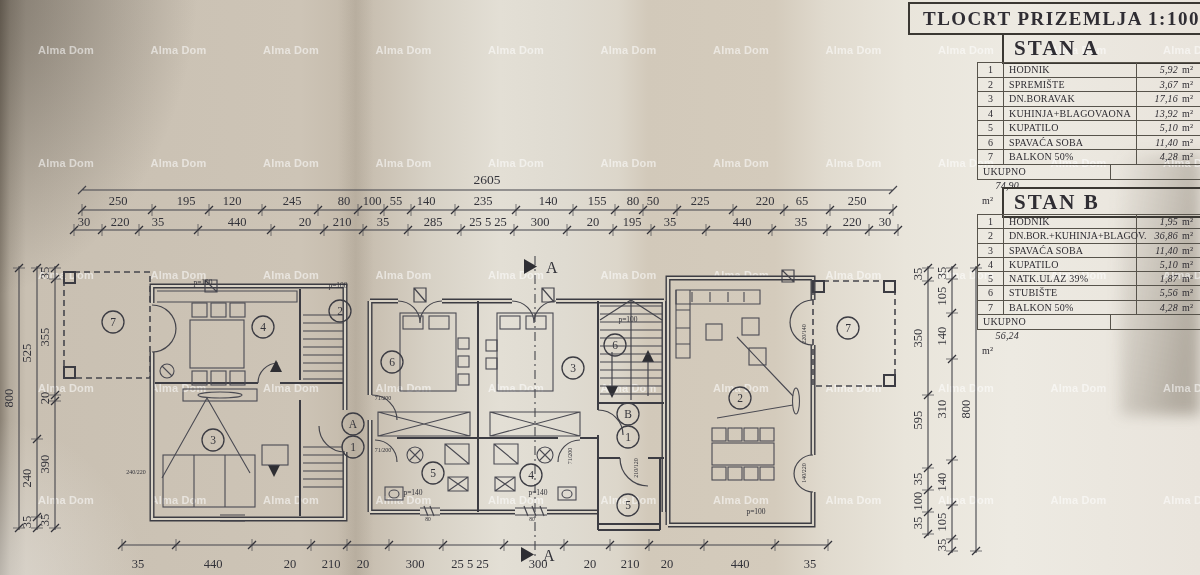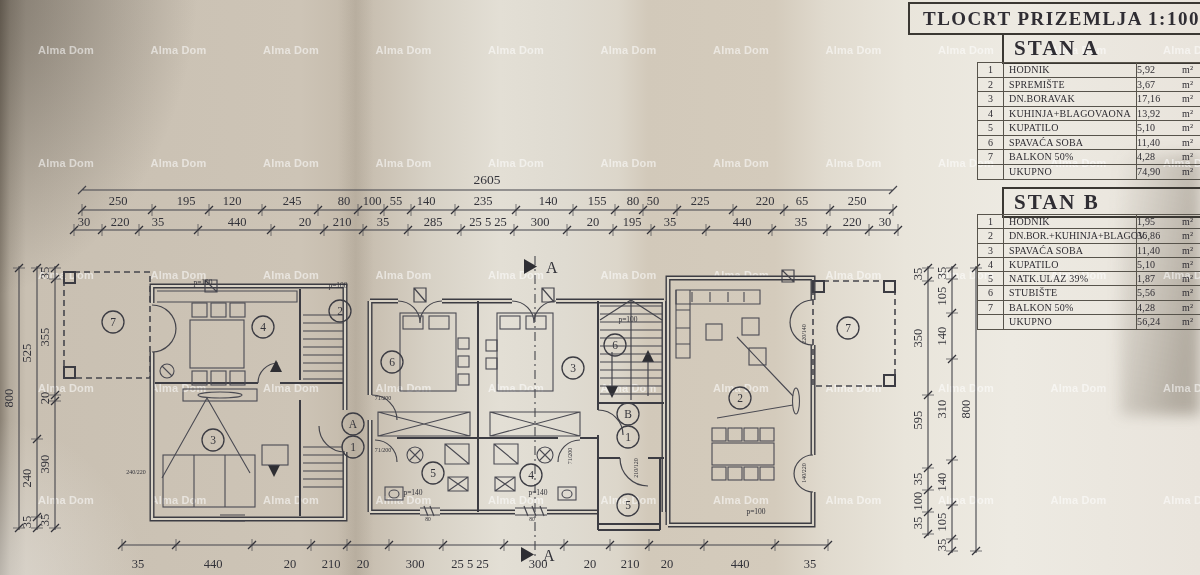--- a/index.html
+++ b/index.html
@@ -30,25 +30,25 @@
   .f{fill:none;stroke:#4a4a52;stroke-width:1.1;}
   .dsh{fill:none;stroke:#45454c;stroke-width:1.6;stroke-dasharray:6 4;}
   .blk{fill:#2e2e33;stroke:none;}
   .panel-text{color:#2f2d33;}
   .title-box{position:absolute;left:908px;top:2px;width:290px;height:29px;border:2px solid #3b3833;
     display:flex;align-items:center;padding-left:13px;font-weight:bold;font-size:19px;letter-spacing:1.5px;}
   .tbl-header{position:absolute;left:1002px;width:198px;height:27px;border:2px solid #3b3833;border-right:none;
     display:flex;align-items:center;padding-left:10px;font-weight:bold;font-size:21px;letter-spacing:2px;}
   .tbl{position:absolute;left:977px;width:223px;border:1px solid #57534b;border-right:none;box-sizing:border-box;}
   .tr{display:flex;border-bottom:1px solid #57534b;box-sizing:border-box;}
-  .tr:last-child{border-bottom:none;}
+  .tr:last-child{border-bottom:none;flex-direction:column;}
   .td{box-sizing:border-box;overflow:visible;white-space:nowrap;font-size:10px;letter-spacing:.2px;}
   .td.n{width:26px;text-align:center;border-right:1px solid #57534b;}
   .td.nm{width:133px;padding-left:5px;border-right:1px solid #57534b;}
-  .td.v{width:41px;}
+  .td.v{width:41px;text-align:right;font-style:italic;}
   .td.u{width:22px;padding-left:4px;}
   .tA .tr{height:14.55px;line-height:14.55px;}
   .tB .tr{height:14.3px;line-height:14.3px;}
 </style>
 </head>
 <body>
 
 <div class="stage">
   <div class="shade" id="shade-tl"></div>
   <div class="shade" id="crease"></div>

